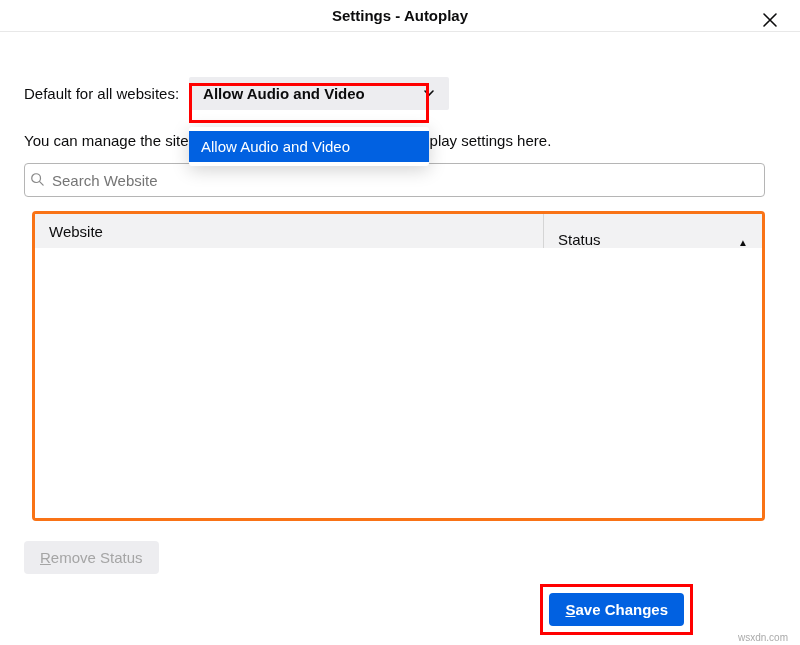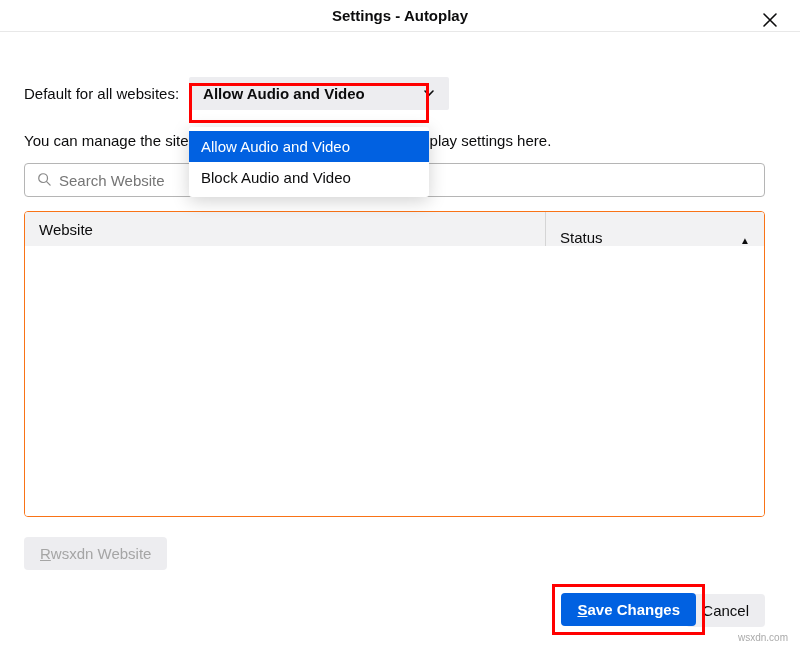--- a/index.html
+++ b/index.html
@@ -62,41 +62,42 @@
     }
     .manage-text {
       font-size: 15px;
       margin-bottom: 14px;
     }
     .search-wrap {
       display: flex;
       align-items: center;
       border: 1px solid #b5b5b5;
       border-radius: 4px;
-      padding: 4px 12px;
+      padding: 4px 5px;
       height: 34px;
       margin-bottom: 14px;
     }
     .search-icon {
       color: #6a6a6a;
       margin-right: 6px;
       line-height: 1;
     }
     .search-input {
       border: none;
       outline: none;
       flex: 1;
       font-size: 15px;
       color: #555;
       background: transparent;
     }
     .table {
-      border: 1px solid #f97316;
+      border: 3px solid #f97316;
       border-radius: 4px;
       overflow: hidden;
+      margin-left: 8px;
     }
     .table-header {
       display: flex;
       background: #f2f2f3;
       height: 34px;
       align-items: center;
       font-size: 15px;
     }
     .col-website {
       flex: 1;
@@ -183,21 +184,21 @@
       left: 189px;
       top: 83px;
       width: 240px;
       height: 40px;
       border: 3px solid #ff0000;
       z-index: 20;
       pointer-events: none;
     }
     .red-box-2 {
       position: absolute;
-      right: 95px;
+      right: 107px;
       bottom: 10px;
       border: 3px solid #ff0000;
       z-index: 5;
       padding: 6px;
     }
     .watermark {
       position: absolute;
       right: 12px;
       bottom: 2px;
       font-size: 10px;
@@ -251,35 +252,33 @@
       <div class="col-status">
         <span>Status</span>
         <span class="sort-caret">▲</span>
       </div>
     </div>
     <div class="table-body"></div>
   </div>
 
   <div class="bottom-row1">
     <div class="btn btn-gray">
-      <span class="ul">R</span><span>wsxdn Website</span>
+      <span class="ul">R</span><span>emove Status</span>
     </div>
   </div>
 
   <div class="bottom-row2">
     <div class="red-box-2">
       <div class="btn btn-primary">
         <span style="text-decoration:underline">S</span><span>ave Changes</span>
       </div>
     </div>
-    <div class="btn btn-cancel">Cancel</div>
   </div>
 
 </div>
 
 <div class="dd-menu">
   <div class="dd-item dd-item-selected">Allow Audio and Video</div>
-  <div class="dd-item">Block Audio and Video</div>
 </div>
 
 <div class="red-box-1"></div>
 
 <div class="watermark">wsxdn.com</div>
 
 </body></html>

